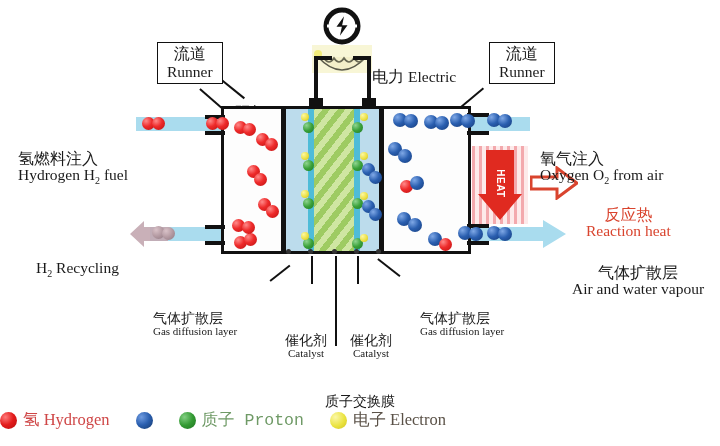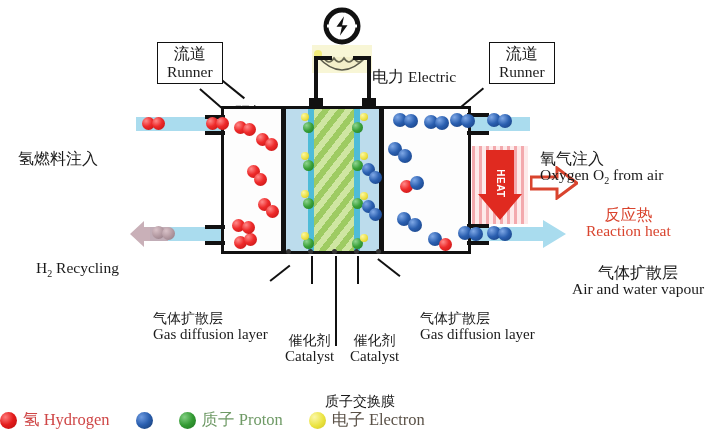--- a/index.html
+++ b/index.html
@@ -3,21 +3,21 @@
 <meta charset="utf-8">
 <style>
   html,body{margin:0;padding:0;background:#fff;}
   body{width:720px;height:446px;position:relative;overflow:hidden;
        font-family:"Liberation Serif","DejaVu Serif",serif;color:#1a1a1a;}
   .abs{position:absolute;}
   .lbl{position:absolute;text-align:center;line-height:1.08;white-space:nowrap;margin-top:46px;}
   .cn{font-size:16px;}
   .en{font-size:15.5px;}
   .cnS{font-size:14px;}
-  .enS{font-size:15px;}
+  .enS{font-size:11px;}
 
   
   .runnerbox{position:absolute;border:1.6px solid #111;background:#fff;
              padding:2px 9px 3px;text-align:center;line-height:1.1;z-index:9;}
 
   
   .chamber{position:absolute;background:#fdfdfd;border:3px solid #111;box-sizing:border-box;}
   .gdl{position:absolute;background:#bcdcec;box-sizing:border-box;}
   .cat{position:absolute;background:#4fbcd8;}
   .mem{position:absolute;overflow:hidden;background:#b9d98a;}
@@ -306,20 +306,21 @@
     <span class="at atO" style="left:0;top:0;width:14px;height:14px;"></span>
     <span class="at atO" style="left:11px;top:1px;width:14px;height:14px;"></span>
     </div>
   <div class="mol" style="left:487px;top:113px;">
     <span class="at atO" style="left:0;top:0;width:14px;height:14px;"></span>
     <span class="at atO" style="left:11px;top:1px;width:14px;height:14px;"></span>
     </div>
 
   <div class="lbl" style="left:18px;top:104px;text-align:left;">
     <div class="cn">氢燃料注入</div>
+    <div class="en"><span>Hydrogen H</span><sub style="font-size:10px">2</sub><span> fuel</span></div>
   </div>
 
   <div class="lbl" style="left:36px;top:214px;text-align:left;">
     <div class="en"><span>H</span><sub style="font-size:10px">2</sub><span> Recycling</span></div>
   </div>
 
   <div class="lbl" style="left:540px;top:104px;text-align:left;">
     <div class="cn">氧气注入</div>
     <div class="en"><span>Oxygen O</span><sub style="font-size:10px">2</sub><span> from air</span></div>
   </div>
@@ -378,21 +379,21 @@
     <span class="lgtext" style="color:#cf4747;">
       <span>氢</span>
       <span>Hydrogen</span>
     </span>
   </div>
   <div class="lgitem">
     <span class="lgdot" style="background:radial-gradient(circle at 32% 30%,#6f9be0 0%,#2a5fb0 48%,#143769 100%);"></span>
   </div>
   <div class="lgitem">
     <span class="lgdot" style="background:radial-gradient(circle at 32% 30%,#83cf83 0%,#339a33 50%,#1e7320 100%);"></span>
-    <span class="lgtext" style="color:#6f9a66;">
+    <span class="lgtext" style="color:#6f9a66;font-family:Liberation Mono, monospace;">
       <span>质子</span>
       <span>Proton</span>
     </span>
   </div>
   <div class="lgitem">
     <span class="lgdot" style="background:radial-gradient(circle at 32% 30%,#fbf7a8 0%,#eae33f 55%,#cfc223 100%);"></span>
     <span class="lgtext" style="color:#5a5147;">
       <span>电子</span>
       <span>Electron</span>
     </span>

